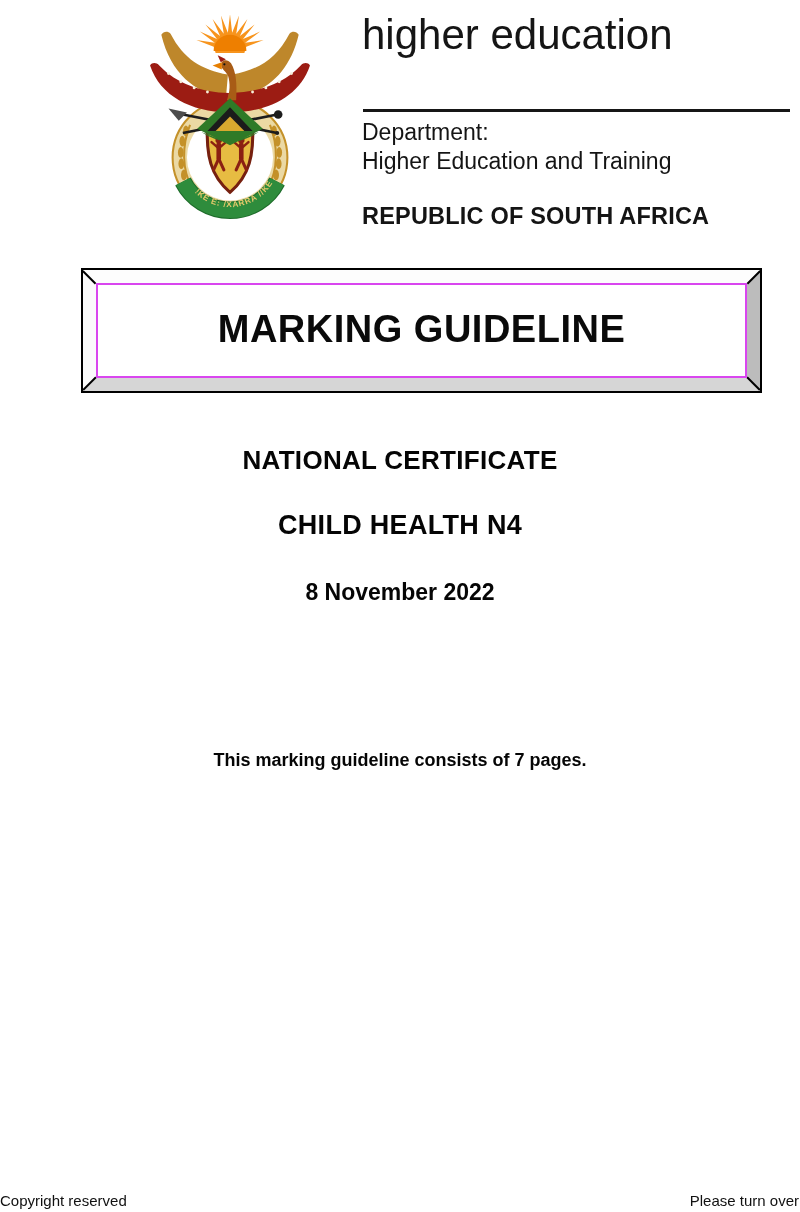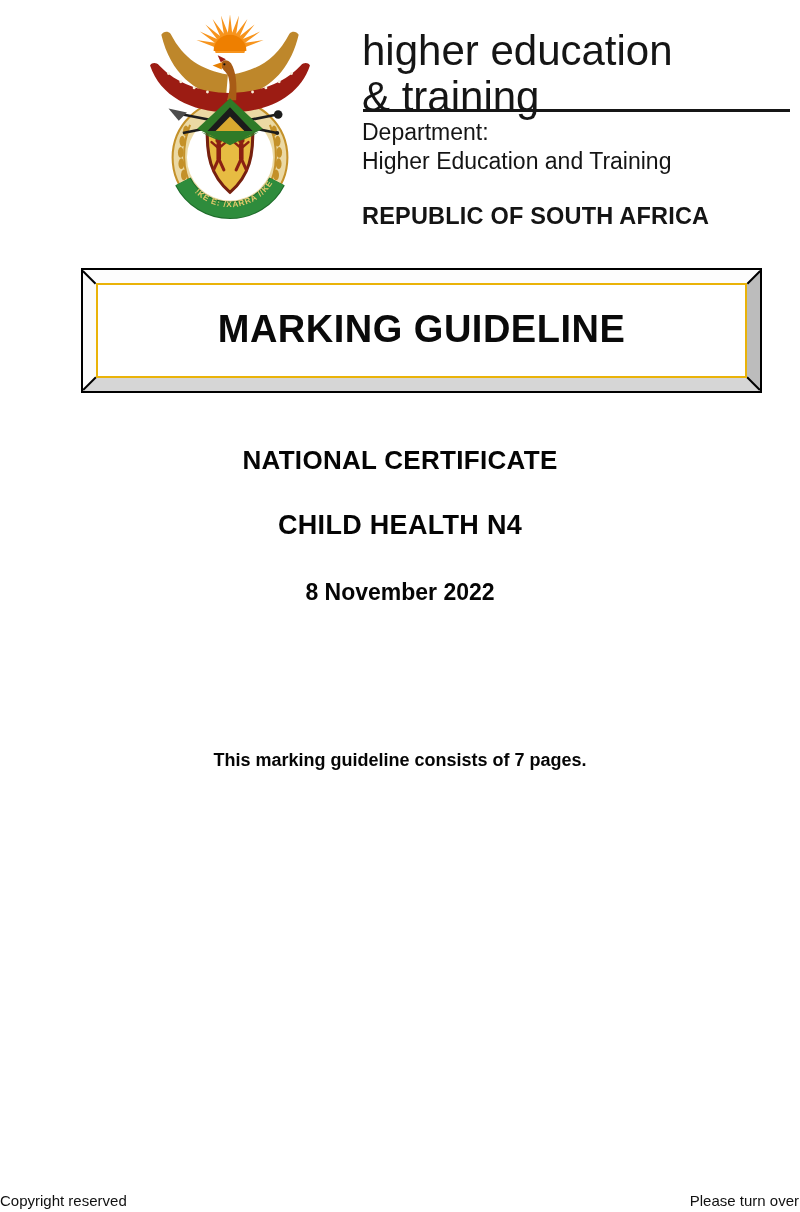--- a/index.html
+++ b/index.html
@@ -10,21 +10,21 @@
     background: #ffffff;
     font-family: "Liberation Sans", sans-serif;
     color: #000;
     overflow: hidden;
   }
 
   
   .coat { position: absolute; left: 148px; top: 6px; }
 
   .wordmark {
-    position: absolute; left: 362px; top: 28px;
+    position: absolute; left: 362px; top: 12px;
     font-size: 42px; line-height: 46px; font-weight: 400;
     color: #151515; letter-spacing: 0px; white-space: nowrap;
   }
   .logo-rule {
     position: absolute; left: 363px; top: 109px;
     width: 427px; height: 3px; background: #161616;
   }
   .dept {
     position: absolute; left: 362px; top: 118px;
     font-size: 23px; line-height: 29px; color: #141414; white-space: nowrap;
@@ -37,21 +37,21 @@
     width: 681px; height: 125px;
     border: 2px solid #000; box-sizing: border-box; background: #fff;
   }
   .bevel {
     position: absolute; inset: 0; box-sizing: border-box;
     border: 13px solid;
     border-color: #fdfdfd #bcbcbc #d6d6d6 #fbfbfb;
   }
   .title-inner {
     position: absolute; inset: 13px;
-    border: 2px solid #eab308; background: #fff;
+    border: 2px solid #d946ef; background: #fff;
     display: flex; align-items: center; justify-content: center;
   }
   .title-text {
     font-size: 38px; font-weight: 700; letter-spacing: 0.5px;
     color: #0a0a0a; transform: translateY(-1px);
   }
   .diag { position: absolute; width: 18px; height: 1.6px; background: #000; }
   .diag.tl { left: 0; top: 0; transform-origin: 0 50%; transform: rotate(45deg); }
   .diag.tr { right: 0; top: 0; transform-origin: 100% 50%; transform: rotate(-45deg); }
   .diag.bl { left: 0; bottom: 0; transform-origin: 0 50%; transform: rotate(-45deg); }
@@ -142,21 +142,20 @@
     <path d="M 64 44 A 16 16 0 0 1 96 44 Z" fill="#EE7F00"></path>
 
     <path d="M 52 123 Q 80 142 108 123 L 80 134 Z" fill="#2F7A27"></path>
     <polygon points="80,90 112,120 80,136 48,120" fill="#2F7A27"></polygon>
     <polygon points="80,99 102,122 58,122" fill="#1B1B1B"></polygon>
     <polygon points="80,108 94,122 66,122" fill="#D8A92F"></polygon>
   </svg>
 
   <div class="wordmark">
     <div>higher education</div>
-    <div>&amp; training</div>
   </div>
   <div class="logo-rule"></div>
   <div class="dept">
     <div>Department:</div>
     <div>Higher Education and Training</div>
     <div class="country">REPUBLIC OF SOUTH AFRICA</div>
   </div>
 
   <div class="title-box">
     <div class="bevel"></div>

